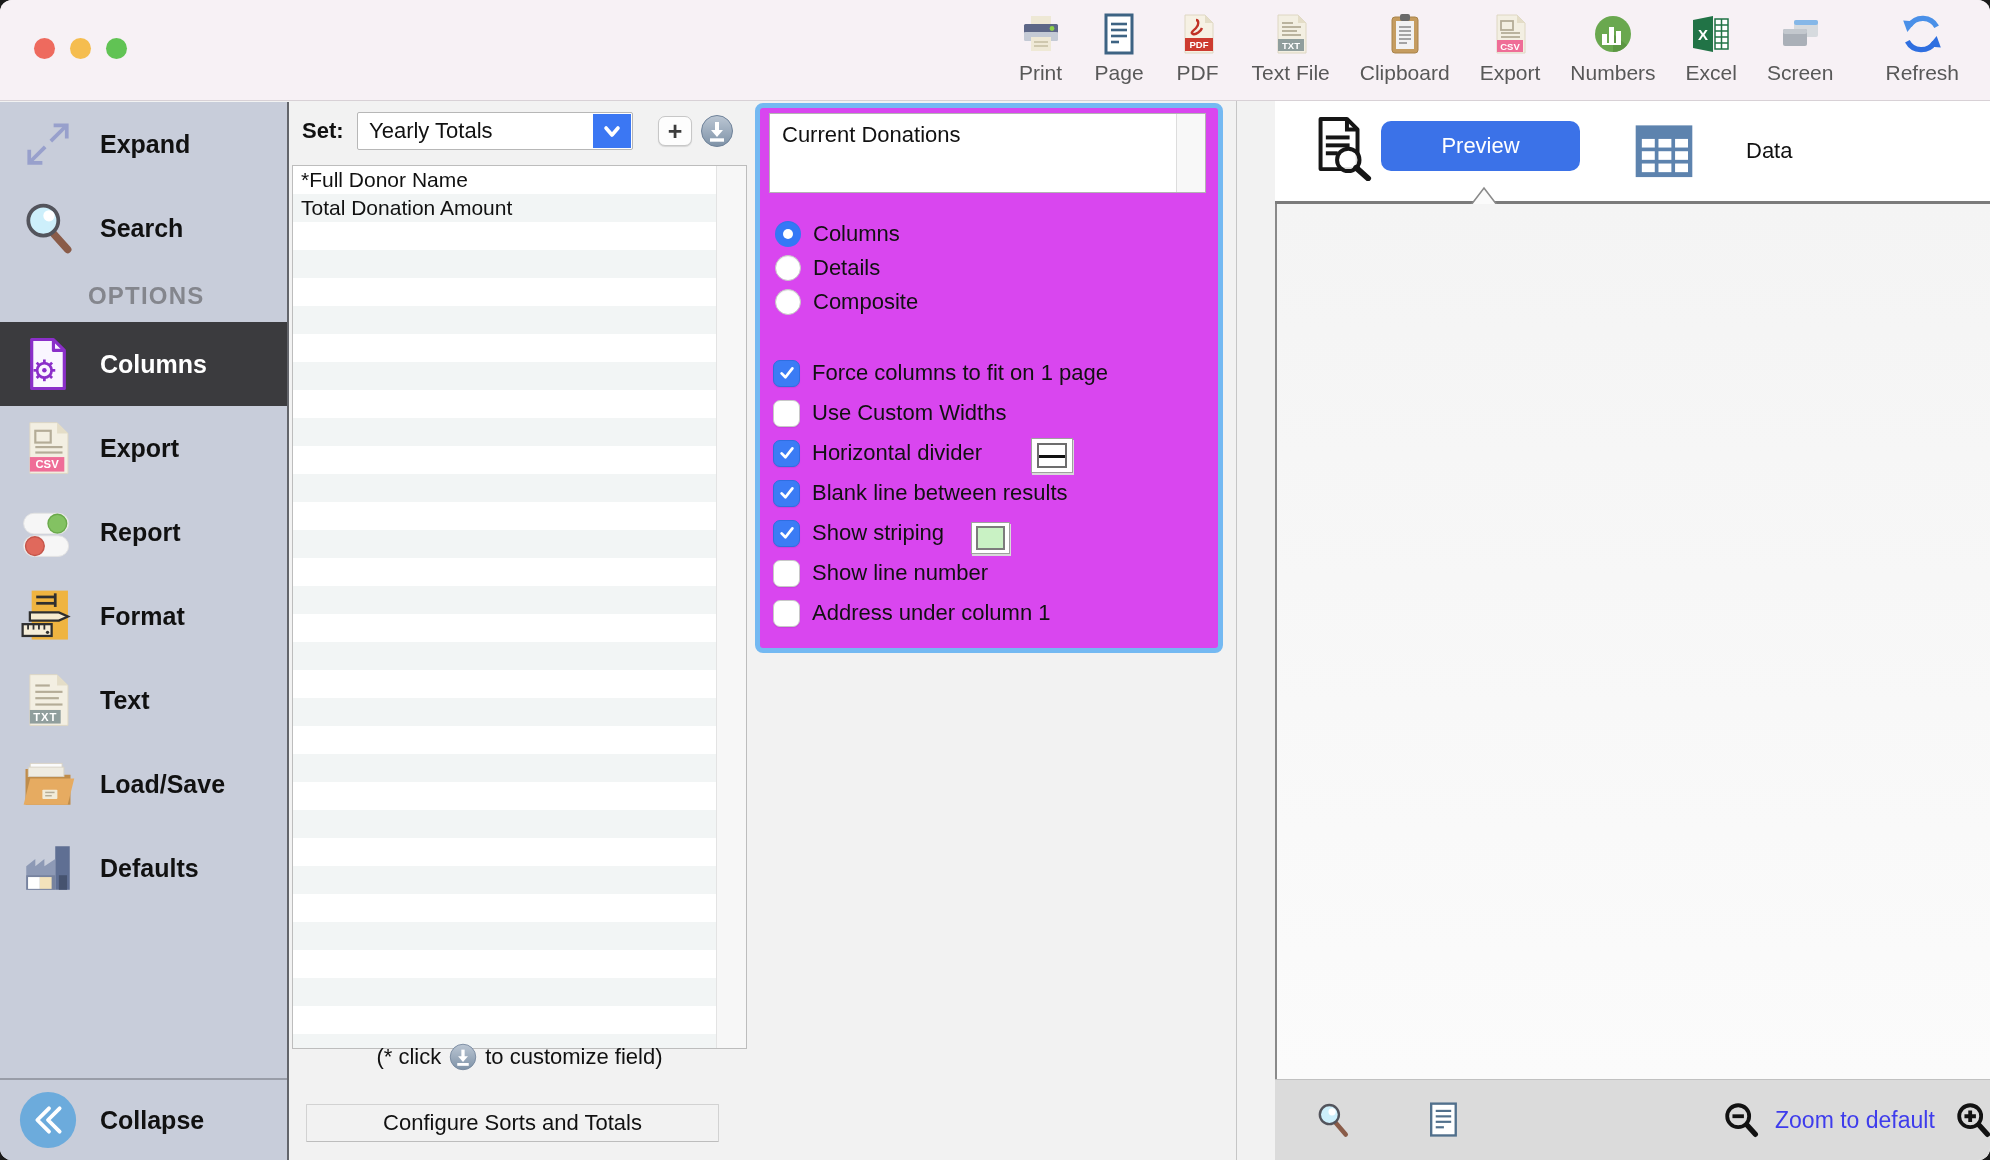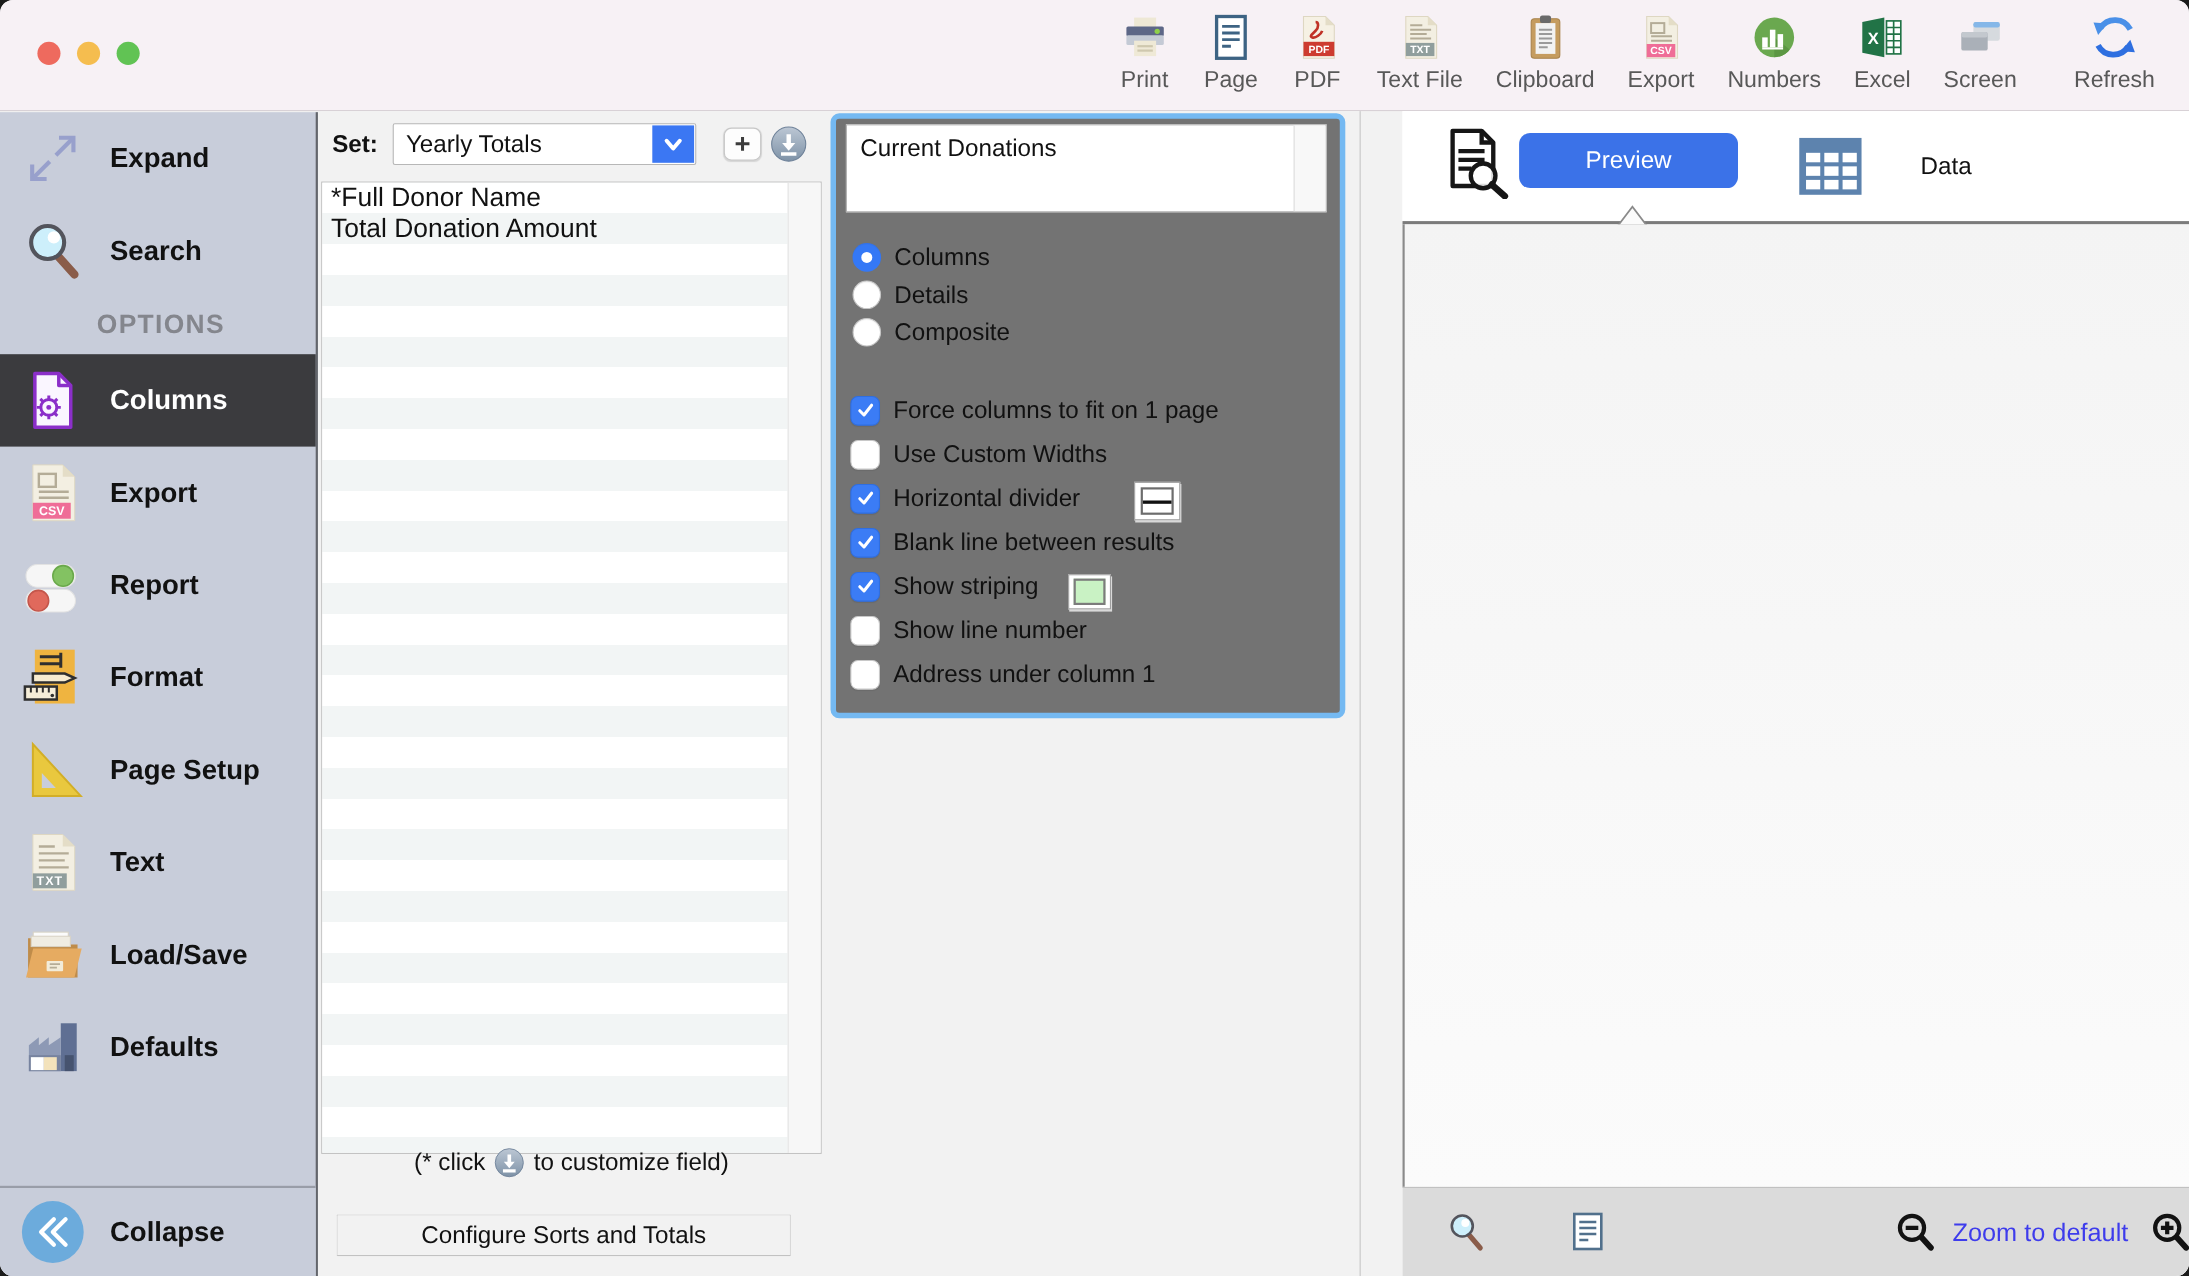--- a/index.html
+++ b/index.html
@@ -33,29 +33,29 @@
   
   .middle{position:absolute;left:291px;top:101px;width:464px;height:1059px;background:#f2f2f2;}
   .set-label{position:absolute;left:11px;top:11px;height:38px;display:flex;align-items:center;font-size:22px;color:#111;font-weight:bold;}
   .dropdown{position:absolute;left:66px;top:11px;width:276px;height:38px;background:#fff;border:1px solid #b7b7b7;border-radius:2px;display:flex;cursor:default;}
   .dropdown .dd-text{flex:1;display:flex;align-items:center;padding-left:11px;font-size:22px;color:#111;}
   .dropdown .dd-btn{width:38px;background:#3b77f3;display:flex;align-items:center;justify-content:center;margin:1px;}
   .plus-btn{position:absolute;left:367px;top:15px;width:34px;height:30px;background:#fdfdfd;border:1px solid #c7c7c7;border-radius:7px;box-shadow:0 1px 1px rgba(0,0,0,.12);display:flex;align-items:center;justify-content:center;font-size:25px;font-weight:bold;color:#3c3c3c;line-height:1;}
   .dl-btn{position:absolute;left:409px;top:13px;width:34px;height:34px;}
   .field-list{position:absolute;left:1px;top:64px;width:455px;height:884px;background:#fff;border:1px solid #bdbdbd;}
   .rows{position:absolute;left:0;top:0;right:30px;bottom:0;background:repeating-linear-gradient(to bottom,#ffffff 0 28px,#f2f5f5 28px 56px);}
-  .frow{height:28px;line-height:28px;padding-left:8px;font-size:24px;color:#111;white-space:nowrap;overflow:hidden;}
+  .frow{height:28px;line-height:28px;padding-left:8px;font-size:21px;color:#111;white-space:nowrap;overflow:hidden;}
   .vtrack{position:absolute;top:0;bottom:0;right:0;width:30px;background:#f7f7f7;border-left:1px solid #e3e3e3;}
   .hint{position:absolute;left:1px;top:942px;width:455px;display:flex;align-items:center;justify-content:center;font-size:22px;color:#111;gap:8px;}
   .hint .mini-dl{width:28px;height:28px;}
   .configure-btn{position:absolute;left:15px;top:1003px;width:413px;height:38px;background:#f2f2f2;border:1px solid #d2d2d2;border-bottom-color:#bdbdbd;border-radius:1px;font-size:22px;color:#111;display:flex;align-items:center;justify-content:center;}
 
   
   .optionsCol{position:absolute;left:755px;top:101px;width:482px;height:1059px;background:#f2f2f2;border-right:1px solid #c6c6c6;}
-  .bluePanel{position:absolute;left:0;top:2px;width:468px;height:550px;background:#737373;border:5px solid #74b9f2;border-radius:8px;}
+  .bluePanel{position:absolute;left:0;top:2px;width:468px;height:550px;background:#d946ef;border:5px solid #74b9f2;border-radius:8px;}
   .cd-box{position:absolute;left:9px;top:5px;width:437px;height:80px;background:#fff;border:1px solid #b3b3b3;}
   .cd-text{position:absolute;left:0;top:0;right:30px;padding:8px 0 0 12px;font-size:22px;color:#111;}
   .cd-track{position:absolute;top:0;bottom:0;right:0;width:29px;background:#f8f8f8;border-left:1px solid #ddd;}
   .radiorow{position:absolute;left:15px;height:28px;display:flex;align-items:center;gap:12px;}
   .radio{width:26px;height:26px;border-radius:50%;background:#fff;border:1px solid #c5c5c5;box-shadow:inset 0 1px 1px rgba(0,0,0,.05);}
   .radio.on{background:#3478f6;border:none;position:relative;}
   .radio.on::after{content:"";position:absolute;left:8px;top:8px;width:10px;height:10px;border-radius:50%;background:#fff;}
   .rlabel,.cblabel{font-size:22px;color:#111;white-space:nowrap;}
   .cbrow{position:absolute;left:13px;height:30px;display:flex;align-items:center;gap:12px;}
   .cb{width:27px;height:27px;border-radius:7px;background:#fff;border:1px solid #c8c8c8;box-shadow:0 1px 1px rgba(0,0,0,.08);display:flex;align-items:center;justify-content:center;}
@@ -327,29 +327,20 @@
               <line x1="28" y1="41" x2="28" y2="47"></line>
             </g>
             <circle cx="31.5" cy="50" r="1.8" fill="#2f2f2f"></circle>
           </svg>
       </span>
       <span class="side-label">Format</span>
     </div>
     <div class="side-item">
       <span class="side-icon">
         <svg width="58" height="58" viewBox="0 0 64 64">
-            <path d="M12 6 L12 58 L60 58 Z" fill="#e9c83e" stroke="#d2ae27" stroke-width="2"></path>
-            <path d="M21 35 L21 50 L35 50 Z" fill="#c8cdda"></path>
-          </svg>
-      </span>
-      <span class="side-label">Page Setup</span>
-    </div>
-    <div class="side-item">
-      <span class="side-icon">
-        <svg width="58" height="58" viewBox="0 0 64 64">
             <path d="M12 4 H42 L54 16 V60 H12 Z" fill="#f3efe2" stroke="#ded7c2"></path>
             <path d="M42 4 L54 16 H42 Z" fill="#e4ddc7"></path>
             <g stroke="#b4ac97" stroke-width="2.4">
               <line x1="18" y1="16" x2="34" y2="16"></line>
               <line x1="18" y1="23" x2="48" y2="23"></line>
               <line x1="18" y1="30" x2="44" y2="30"></line>
               <line x1="18" y1="37" x2="48" y2="37"></line>
             </g>
             <rect x="12" y="43" width="34" height="15" fill="#909e9d"></rect>
             <text x="29" y="55" font-size="12.5" font-weight="bold" fill="#fff" text-anchor="middle" letter-spacing="1">TXT</text>

